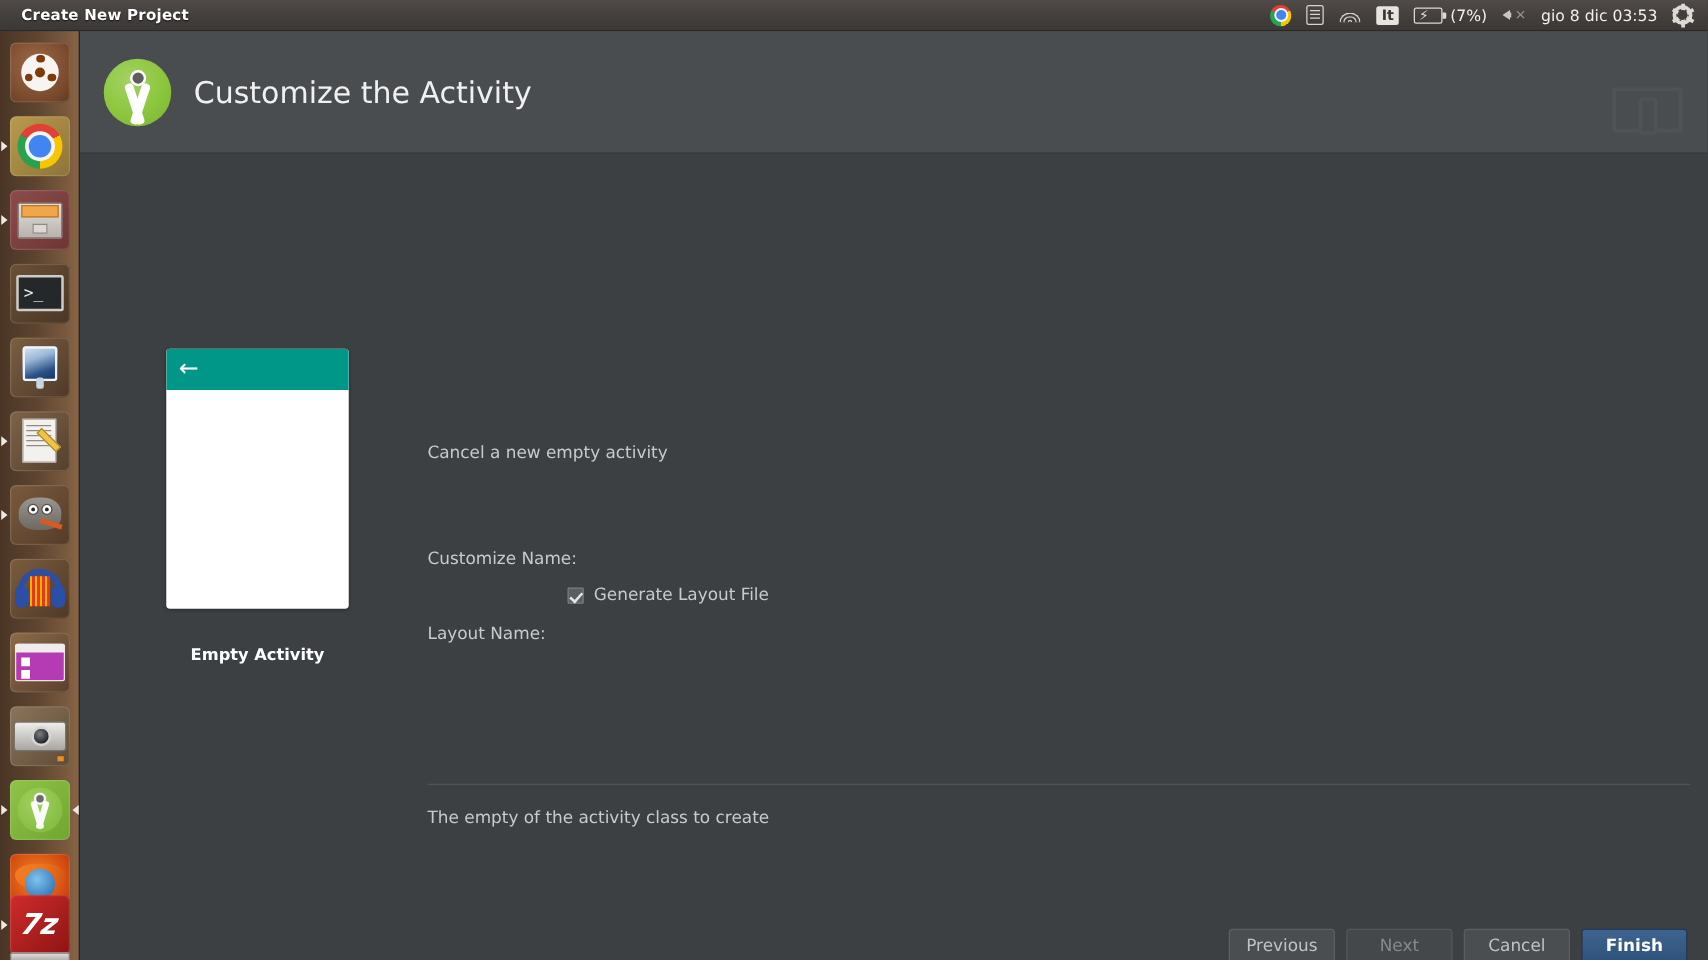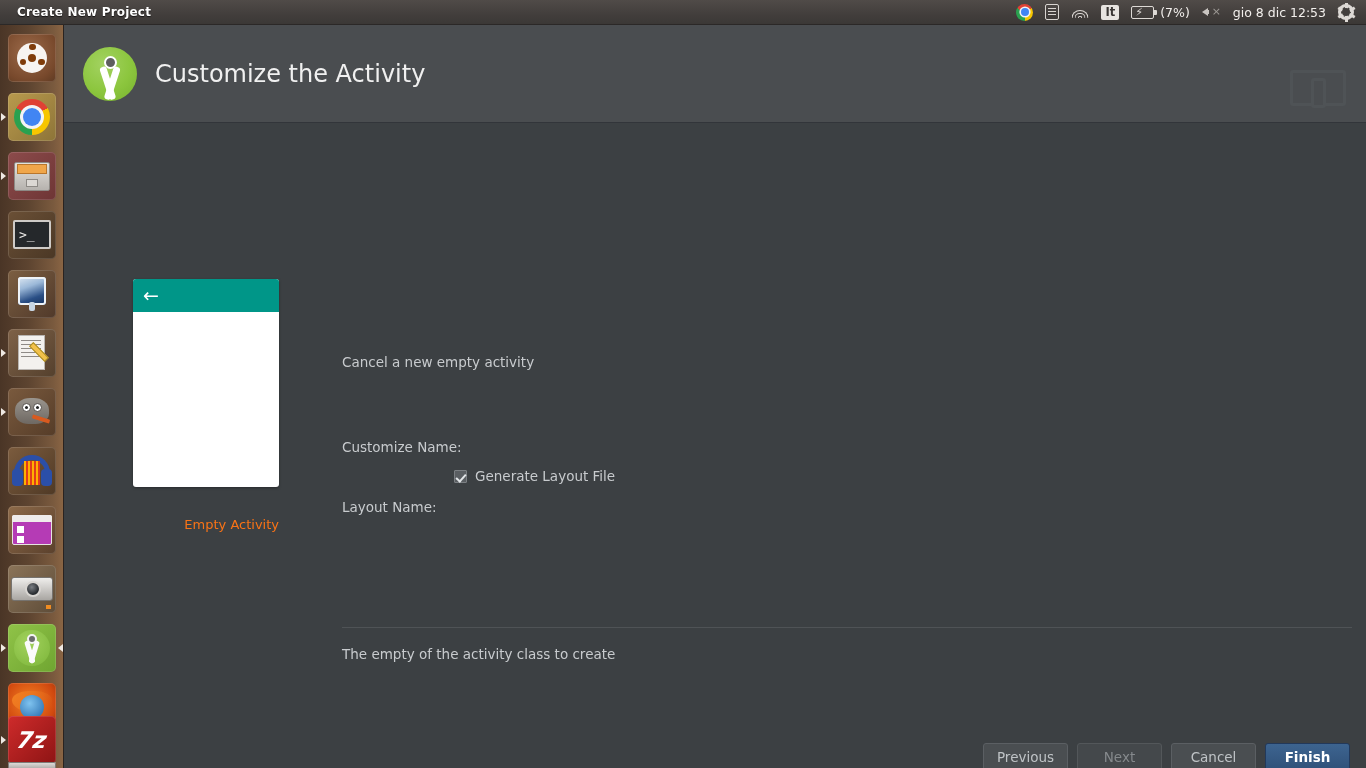--- a/index.html
+++ b/index.html
@@ -201,21 +201,21 @@
     border-radius:3px; background:#4a4d50; }
 
   #dlg-body { position:absolute; left:0; top:99px; width:1302px; height:644px; }
 
   
   #preview-wrap { position:absolute; left:69px; top:155px; width:146px; }
   #preview-card { width:146px; height:208px; background:#ffffff; border-radius:3px; overflow:hidden;
     box-shadow: 0 1px 3px rgba(0,0,0,.35); }
   #preview-appbar { height:33px; background:#009688; display:flex; align-items:center; }
   #preview-back { margin-left: 10px; color:#ffffff; font-size:19px; line-height:19px; }
-  #preview-label { margin-top: 30px; text-align:right; color:#f97316; font-size:13px; }
+  #preview-label { margin-top: 30px; text-align:center; color:#ffffff; font-size:13px;font-weight:bold; }
 
   
   .desc { position:absolute; left:278px; top:230px; color:#c8cbce; font-size:13.5px; }
   .row-label { position:absolute; color:#c8cbce; font-size:13.5px; text-align:left; }
   #lbl-activity { left:278px; top:315px; }
   #lbl-layout   { left:278px; top:375px; }
 
   .field { position:absolute; height:26px; background:#45494c; color:#d6d9dc; font-size:13.5px;
     padding: 3px 6px; line-height: 20px; }
   #field-activity { left:388px; top:310px; width:901px; border:1px solid #5a8fbf;
@@ -278,21 +278,21 @@
       <span class="tray-text" style="margin-left:6px">(7%)</span>
     </div>
     <div class="tray-item">
       <span class="mute-ico">
         <span class="spk"></span>
           <span class="spkbox"></span>
           <span class="x">×</span>
       </span>
     </div>
     <div class="tray-item">
-      <span class="tray-text">gio  8 dic 12:53</span>
+      <span class="tray-text">gio  8 dic 03:53</span>
     </div>
     <div class="tray-item">
       <span class="gear-ico">
         <span class="g"></span>
           <span class="t"></span>
           <span class="t t2"></span>
           <span class="t t3"></span>
           <span class="c"></span>
       </span>
     </div>

